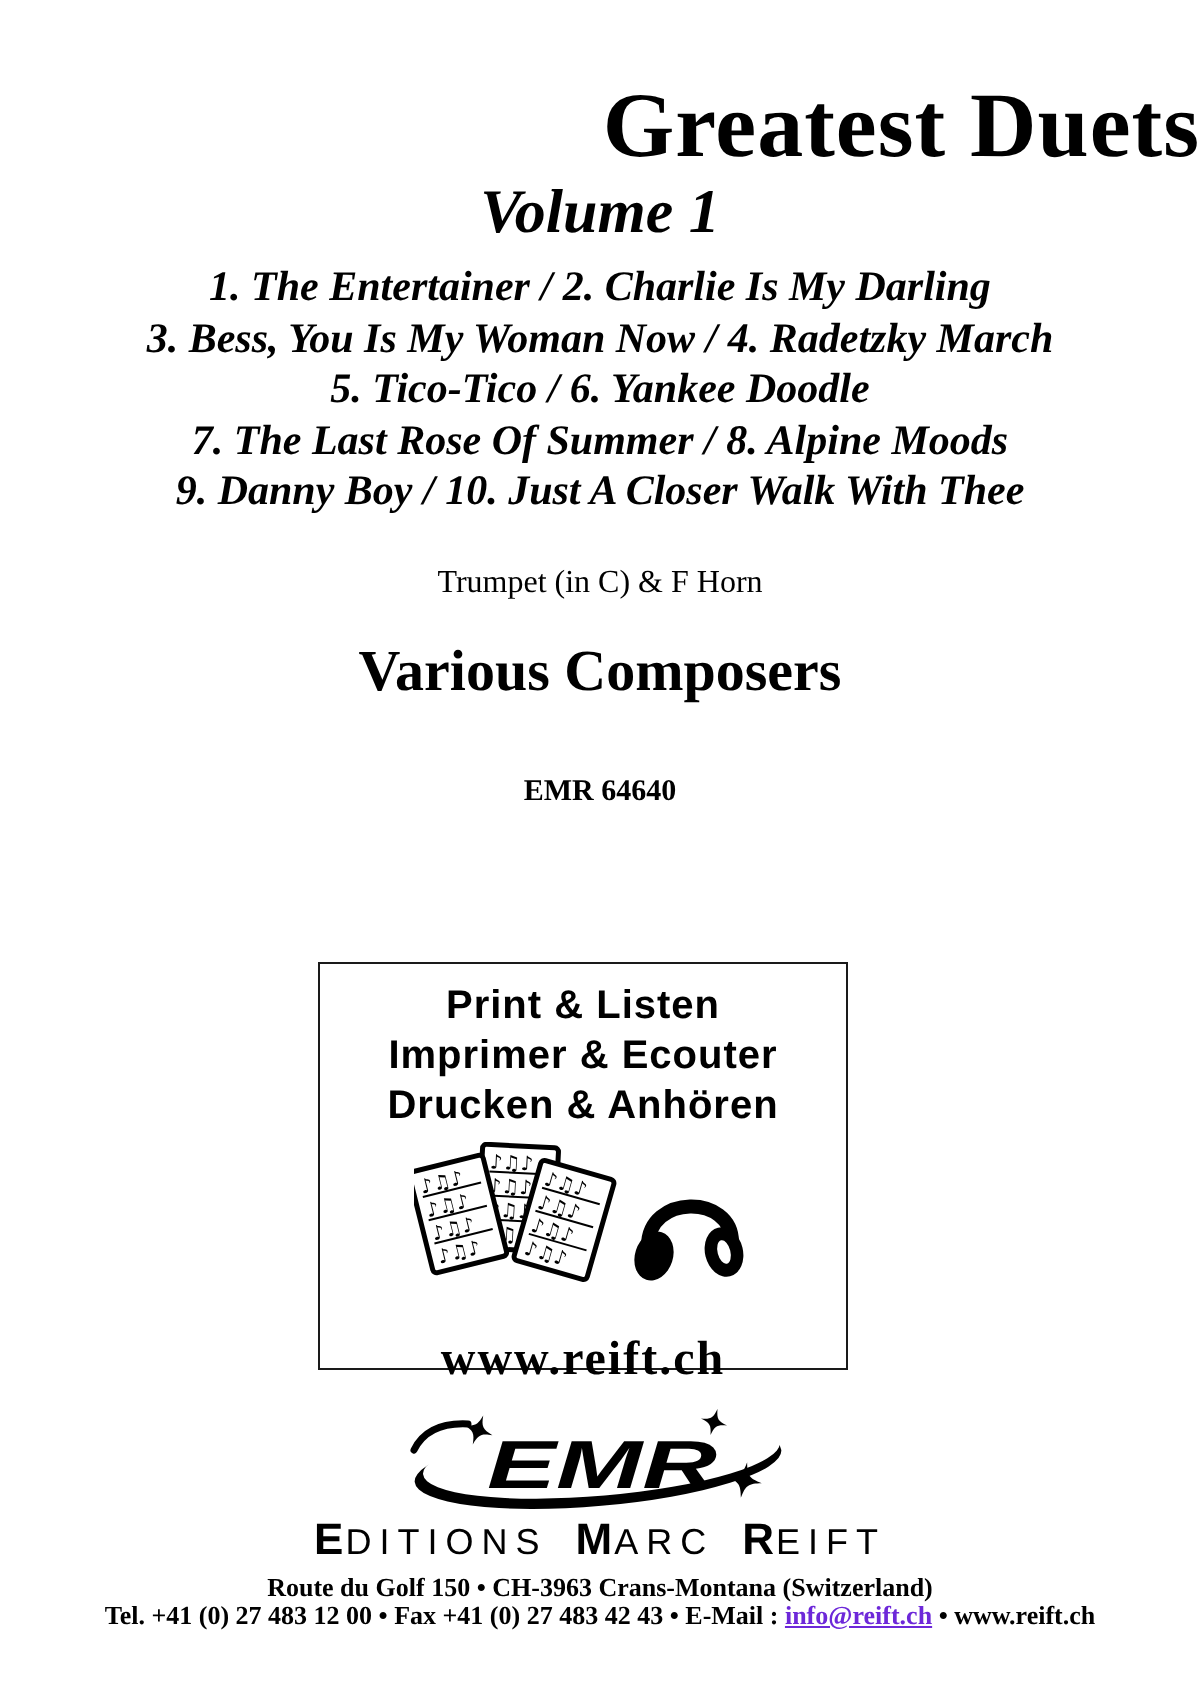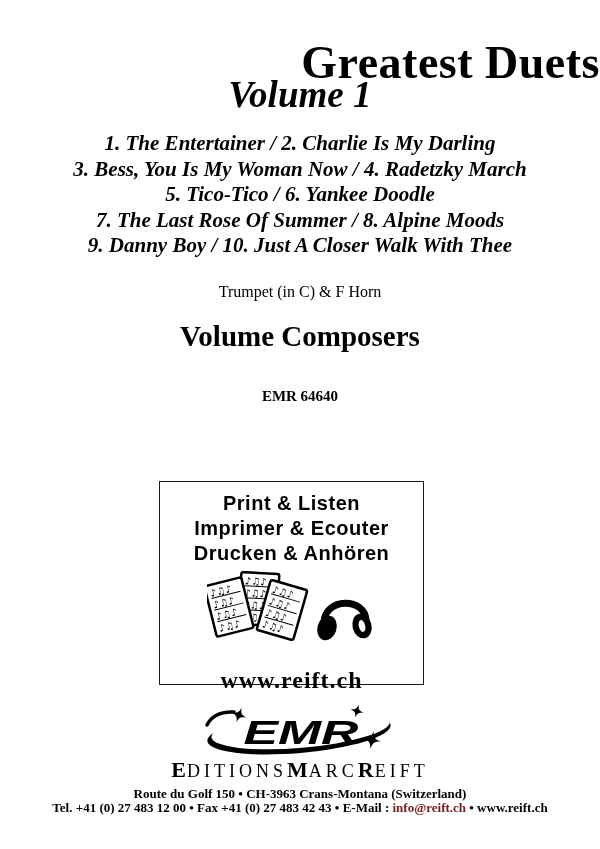--- a/index.html
+++ b/index.html
@@ -3,21 +3,21 @@
 <meta charset="utf-8">
 <style>
   html,body{margin:0;padding:0;background:#ffffff;}
   .page{
     position:relative;width:600px;height:849px;background:#ffffff;color:#000;
     font-family:"Liberation Serif", serif;overflow:hidden;
   }
   .abs-center{position:absolute;left:0;right:0;text-align:center;}
 
   .title{top:40px;font-size:46px;font-weight:bold;letter-spacing:0.5px;line-height:1;text-align:right;}
-  .subtitle{top:76px;font-size:37px;font-weight:bold;font-style:italic;line-height:1;}
+  .subtitle{top:90px;font-size:31px;font-weight:bold;font-style:italic;line-height:1;}
 
   .tracklist{top:131px;font-size:21px;font-weight:bold;font-style:italic;line-height:25.6px;}
 
   .instrumentation{top:284px;font-size:16px;line-height:1;}
   .composer{top:322px;font-size:29px;font-weight:bold;line-height:1;}
   .catalog{top:389px;font-size:15px;font-weight:bold;line-height:1;}
 
   .promo-box{
     position:absolute;left:159px;top:481px;width:263px;height:202px;
     border:1.5px solid #1a1a1a;text-align:center;
@@ -28,49 +28,49 @@
   }
   .promo-icons{
     margin-top:5px;height:90px;display:flex;justify-content:center;
     align-items:center;gap:4px;
   }
   .promo-site{margin-top:6px;font-size:24px;font-weight:bold;letter-spacing:1px;}
 
   .logo-wrap{position:absolute;left:200px;top:700px;width:200px;height:58px;}
 
   .publisher{
-    top:757px;display:flex;justify-content:center;align-items:baseline;
-    font-family:Liberation Serif, serif;
+    top:757px;display:flex;justify-content:center;align-items:baseline;gap:14px;
+    font-family:Liberation Sans, sans-serif;
   }
   .publisher .seg{white-space:nowrap;}
   .publisher .lead{font-weight:bold;font-size:22px;letter-spacing:1px;}
   .publisher .rest{font-weight:normal;font-size:18px;letter-spacing:4px;}
 
   .address{top:787px;font-size:13px;font-weight:bold;line-height:1;}
   .contact{top:801px;font-size:13px;font-weight:bold;line-height:1;}
-  .contact .email{color:#7f1d1d;}
+  .contact .email{text-decoration:underline;color:#6d28d9;}
 </style>
 </head>
 <body>
 
 <div class="page">
 
   <div class="abs-center title">Greatest Duets</div>
   <div class="abs-center subtitle">Volume 1</div>
 
   <div class="abs-center tracklist">
     <div>1. The Entertainer / 2. Charlie Is My Darling</div>
     <div>3. Bess, You Is My Woman Now / 4. Radetzky March</div>
     <div>5. Tico-Tico / 6. Yankee Doodle</div>
     <div>7. The Last Rose Of Summer / 8. Alpine Moods</div>
     <div>9. Danny Boy / 10. Just A Closer Walk With Thee</div>
   </div>
 
   <div class="abs-center instrumentation">Trumpet (in C) &amp; F Horn</div>
-  <div class="abs-center composer">Volume Composers</div>
+  <div class="abs-center composer">Various Composers</div>
   <div class="abs-center catalog">EMR 64640</div>
 
   <div class="promo-box">
     <div class="promo-lines">
       <div>Print &amp; Listen</div>
       <div>Imprimer &amp; Ecouter</div>
       <div>Drucken &amp; Anhören</div>
     </div>
     <div class="promo-icons">
 

